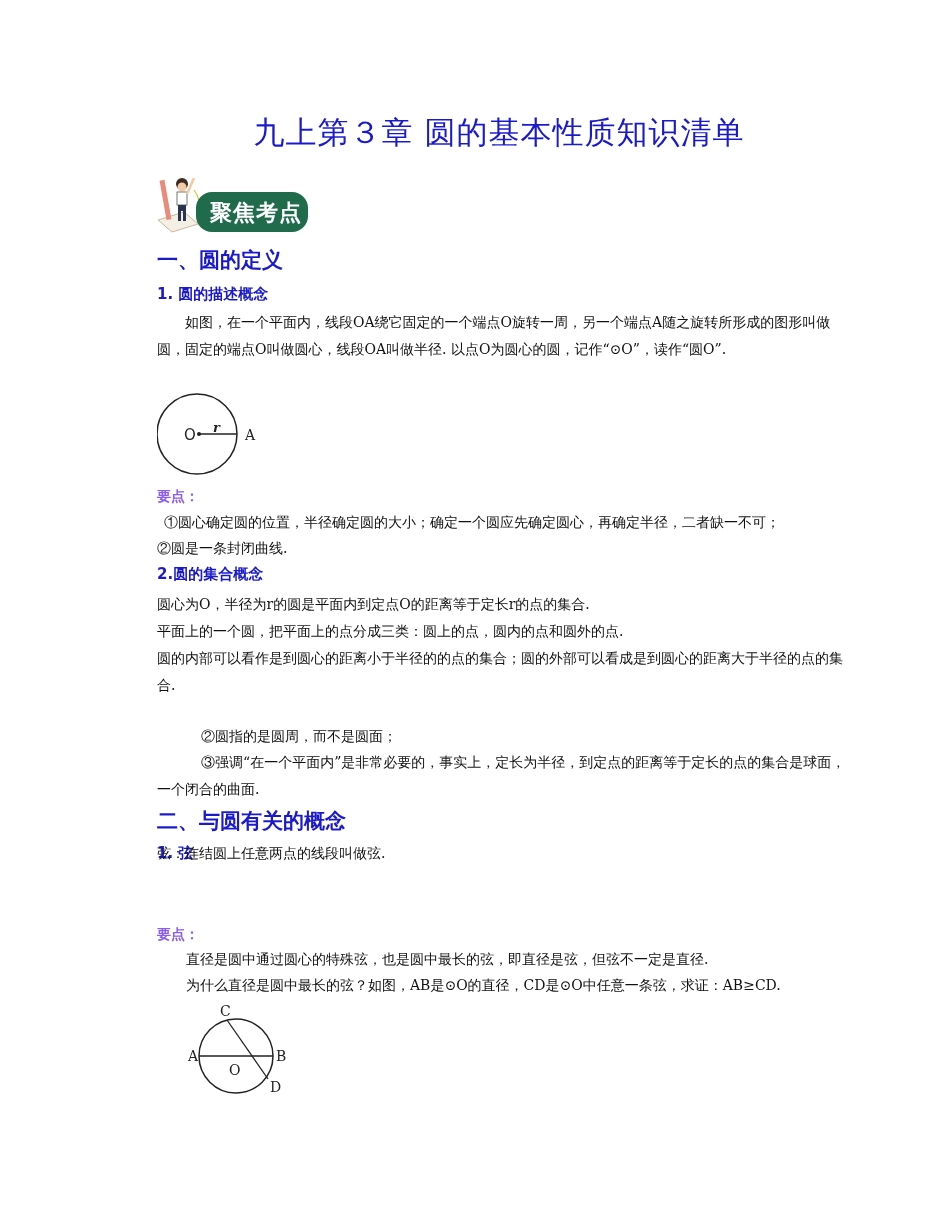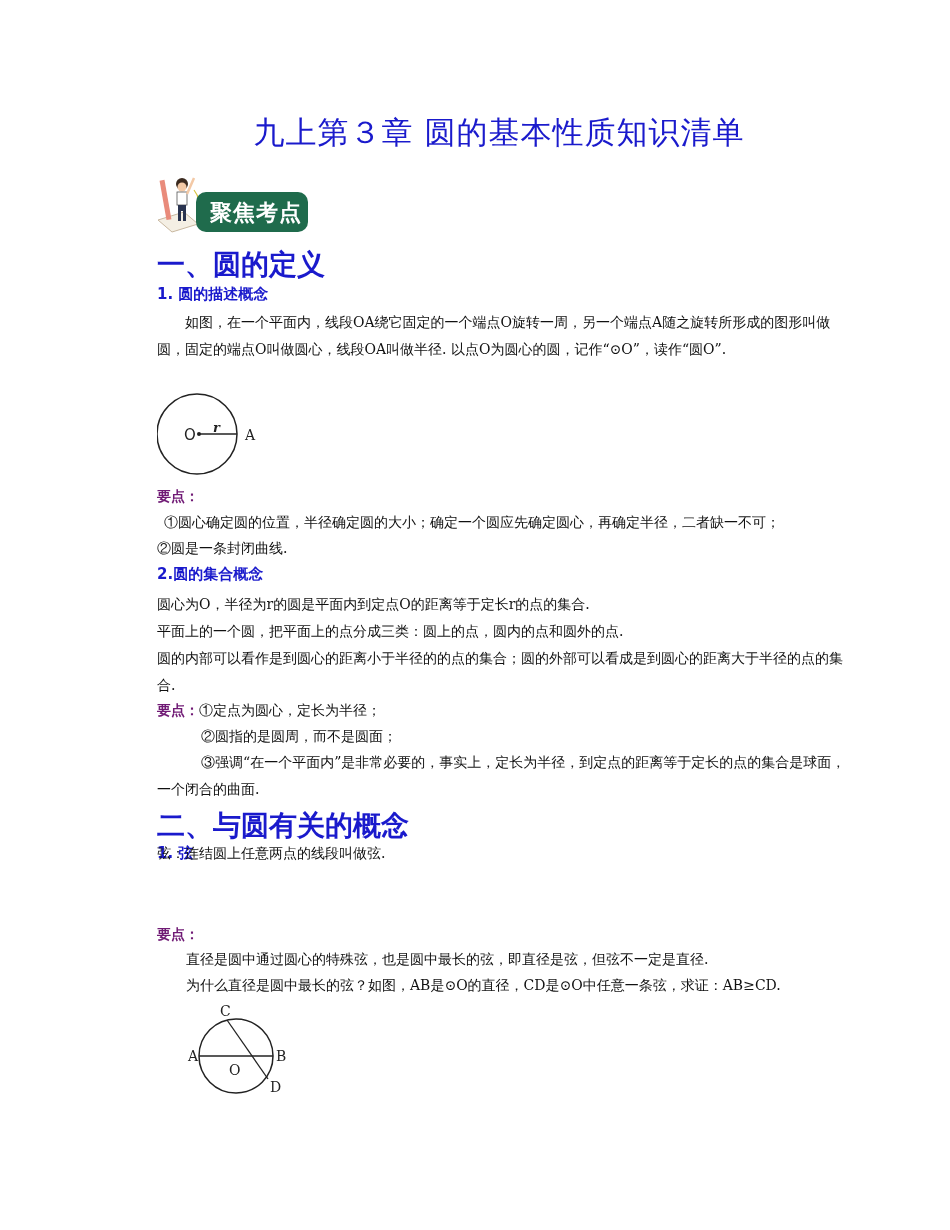--- a/index.html
+++ b/index.html
@@ -3,29 +3,29 @@
 <meta charset="utf-8">
 <style>
   html, body { margin: 0; padding: 0; background: #ffffff; }
   body { width: 950px; height: 1230px; position: relative; overflow: hidden;
          font-family: "DejaVu Serif", "Liberation Serif", serif; color: #111; }
   .page { position: absolute; left: 0; top: 0; width: 950px; height: 1230px; margin-left: 24px; }
   .title { position: absolute; left: 0; width: 950px; top: 112px; text-align: center;
            font-size: 31px; color: #1a1acc; letter-spacing: 1px; font-family: "DejaVu Serif", serif; }
   .badge { position: absolute; left: 130px; top: 172px; width: 155px; height: 62px; }
   .badge .bar { position: absolute; left: 42px; top: 20px; width: 112px; height: 40px;
-                background: #1f6b4c; border-radius: 10px; }
+                background: #1f6b4c; border-radius: 16px; }
   .badge .bar span { position: absolute; left: 14px; top: 6px; color: #fff; font-size: 22px;
                      font-weight: bold; letter-spacing: 1px; font-family: "DejaVu Sans", sans-serif; }
   .badge .person { position: absolute; left: 0; top: 0; width: 55px; height: 62px; }
-  .h1 { position: absolute; left: 133px; font-size: 28px; font-weight: bold; color: #1a1acc;
+  .h1 { position: absolute; left: 133px; font-size: 21px; font-weight: bold; color: #1a1acc;
         font-family: "DejaVu Sans", sans-serif; }
   .h2 { position: absolute; left: 133px; font-size: 15px; font-weight: bold; color: #1a1acc;
         font-family: "DejaVu Sans", sans-serif; }
-  .key { color: #701a75; font-weight: bold; font-family: "DejaVu Sans", sans-serif; font-size: 14px; }
+  .key { color: #8b5cf6; font-weight: bold; font-family: "DejaVu Sans", sans-serif; font-size: 14px; }
   .p { position: absolute; left: 133px; width: 690px; font-size: 14px; line-height: 27px; color: #111; }
   .indent { text-indent: 28px; }
   .fig { position: absolute; }
 </style>
 </head>
 <body>
 
 <div class="page">
 
   <div class="title">九上第３章  圆的基本性质知识清单</div>
@@ -63,21 +63,20 @@
 
   <div class="p" style="top:483px;"><span class="key">要点：</span></div>
   <div class="p" style="top:509px; left:140px;">①圆心确定圆的位置，半径确定圆的大小；确定一个圆应先确定圆心，再确定半径，二者缺一不可；</div>
   <div class="p" style="top:535px;">②圆是一条封闭曲线.</div>
 
   <div class="h2" style="top:565px;">2.圆的集合概念</div>
   <div class="p" style="top:591px;">圆心为O，半径为r的圆是平面内到定点O的距离等于定长r的点的集合.</div>
   <div class="p" style="top:618px;">平面上的一个圆，把平面上的点分成三类：圆上的点，圆内的点和圆外的点.</div>
   <div class="p" style="top:645px;">圆的内部可以看作是到圆心的距离小于半径的的点的集合；圆的外部可以看成是到圆心的距离大于半径的点的集合.</div>
 
-  <div class="p" style="top:697px;"><span class="key">要点：</span><span>①定点为圆心，定长为半径；</span></div>
   <div class="p" style="top:723px; left:177px; width:646px;font-family:Liberation Serif, serif;">②圆指的是圆周，而不是圆面；</div>
   <div class="p" style="top:749px; text-indent:44px;">③强调“在一个平面内”是非常必要的，事实上，定长为半径，到定点的距离等于定长的点的集合是球面，一个闭合的曲面.</div>
 
   <div class="h1" style="top:807px;">二、与圆有关的概念</div>
   <div class="h2" style="top:844px;">1.  弦</div>
   <div class="p" style="top:840px;">弦：连结圆上任意两点的线段叫做弦.</div>
   <div class="p" style="top:921px;"><span class="key">要点：</span></div>
   <div class="p" style="top:946px; left:162px; width:661px;">直径是圆中通过圆心的特殊弦，也是圆中最长的弦，即直径是弦，但弦不一定是直径.</div>
   <div class="p" style="top:972px; left:162px; width:661px;">为什么直径是圆中最长的弦？如图，AB是⊙O的直径，CD是⊙O中任意一条弦，求证：AB≥CD.</div>
 

